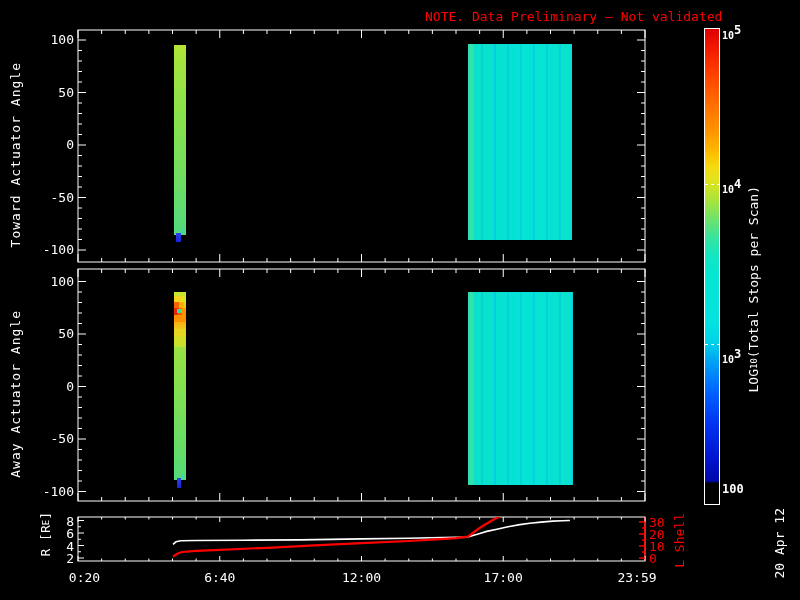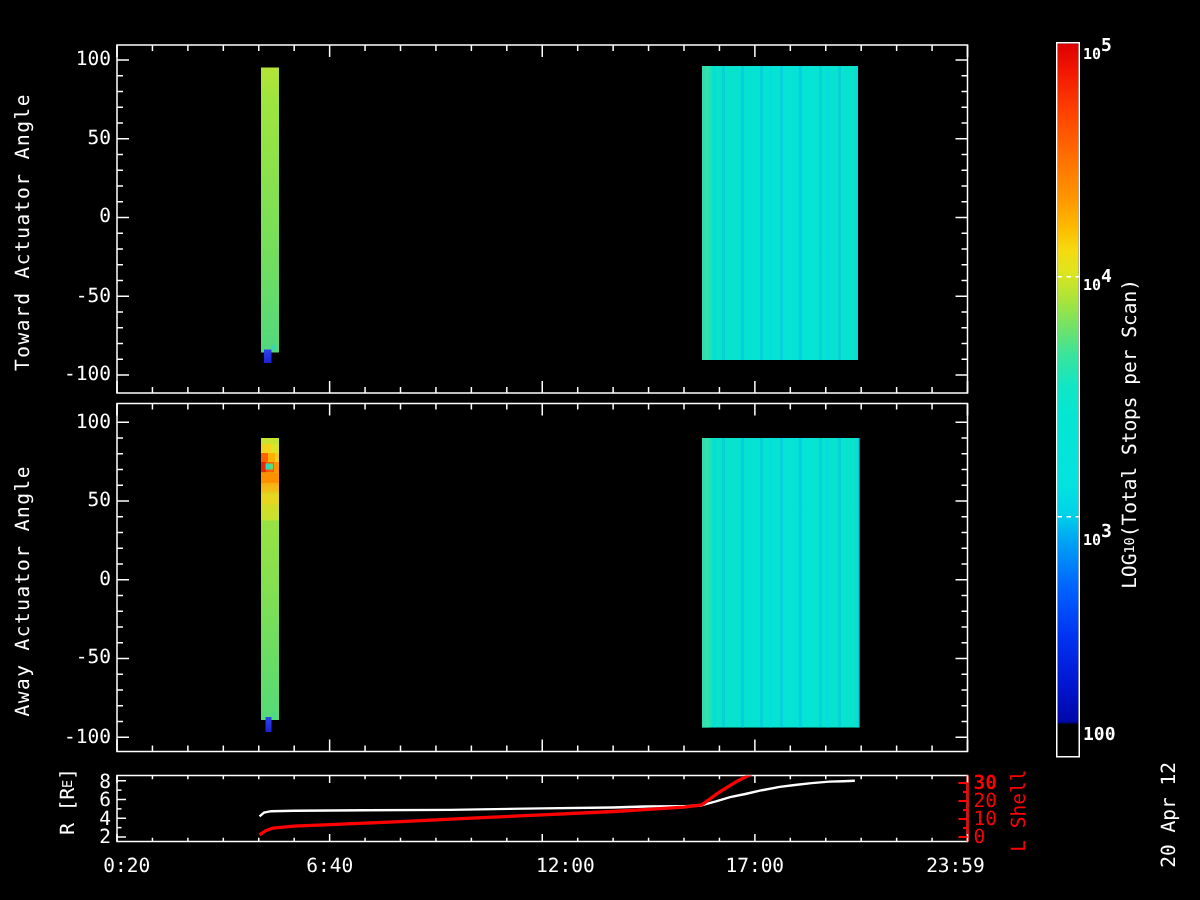--- a/index.html
+++ b/index.html
@@ -44,20 +44,21 @@
       linear-gradient(90deg,rgba(80,228,150,0.6) 0 4px,rgba(80,228,150,0) 7px),
       repeating-linear-gradient(90deg,rgba(0,150,235,0.22) 0 2px,rgba(0,150,235,0) 2px 13px),
       repeating-linear-gradient(90deg,rgba(0,0,0,0) 0 7px,rgba(0,210,245,0.28) 7px 9px,rgba(0,0,0,0) 9px 19px),
       linear-gradient(90deg,#0ce2c6 0%,#06e2d2 30%,#04e4d6 60%,#0ae2cc 100%);}
 </style>
 </head>
 <body>
 
 <div class="stage">
 
+  <div class="txt red" style="left:425px;top:9px;">NOTE. Data Preliminary — Not validated</div>
 
   <div id="p1" class="panel" style="left:78px;top:30px;width:567px;height:232px;">
       <div class="region r-stripe_green_1" style="left: 95.9px; top: 15px; width: 12px; height: 189.9px;"></div>
       <div class="region r-blue_tail" style="left: 98px; top: 202.7px; width: 4.5px; height: 9.4px;"></div>
       <div class="region r-cyan_dot" style="left: 103px; top: 199.5px; width: 2.1px; height: 3.2px;"></div>
       <div class="region r-yellow_dot" style="left: 437.1px; top: 127.1px; width: 2.8px; height: 2.1px;"></div>
       <div class="region r-cyan_block" style="left: 390px; top: 14.2px; width: 103.7px; height: 195.8px;"></div>
     </div>
   <div id="p2" class="panel" style="left:78px;top:269px;width:567px;height:232px;">
       <div class="region r-stripe_green_2" style="left: 95.9px; top: 23px; width: 12px; height: 188px;"></div>
@@ -354,26 +355,26 @@
     <div class="tick-label" style="left: 34px; top: 242px; width: 40px;">-100</div>
     <div class="tick-label" style="left: 34px; top: 273.5px; width: 40px;">100</div>
     <div class="tick-label" style="left: 34px; top: 326px; width: 40px;">50</div>
     <div class="tick-label" style="left: 34px; top: 378.5px; width: 40px;">0</div>
     <div class="tick-label" style="left: 34px; top: 431px; width: 40px;">-50</div>
     <div class="tick-label" style="left: 34px; top: 483.5px; width: 40px;">-100</div>
     <div class="tick-label" style="left: 34px; top: 513.5px; width: 40px;">8</div>
     <div class="tick-label" style="left: 34px; top: 526px; width: 40px;">6</div>
     <div class="tick-label" style="left: 34px; top: 538.5px; width: 40px;">4</div>
     <div class="tick-label" style="left: 34px; top: 551px; width: 40px;">2</div>
-    <div class="tick-label red" style="left: 649px; top: 515px; text-align: left; font-weight: bold;">30</div>
+    <div class="tick-label red" style="left: 649px; top: 515px; text-align: left;">30</div>
     <div class="tick-label red" style="left: 649px; top: 527px; text-align: left;">20</div>
     <div class="tick-label red" style="left: 649px; top: 539px; text-align: left;">10</div>
     <div class="tick-label red" style="left: 649px; top: 551px; text-align: left;">0</div>
     <div class="xlab" style="left: 49.5px; top: 570px; width: 70px;">0:20</div>
     <div class="xlab" style="left: 184.8px; top: 570px; width: 70px;">6:40</div>
-    <div class="xlab" style="left: 326.5px; top: 570px; width: 70px; text-align: right;">12:00</div>
+    <div class="xlab" style="left: 326.5px; top: 570px; width: 70px;">12:00</div>
     <div class="xlab" style="left: 468.2px; top: 570px; width: 70px;">17:00</div>
     <div class="xlab" style="left: 602px; top: 570px; width: 70px;">23:59</div>
     <div class="cbtick" style="top: 24px;"><span class="b10">10</span><sup>5</sup></div>
     <div class="cbtick" style="top: 178px;"><span class="b10">10</span><sup>4</sup></div>
     <div class="cbtick" style="top: 338px; margin-top: 10px;"><span class="b10">10</span><sup>3</sup></div>
     <div class="cbtick" style="top: 483px;"><span>100</span></div>
   </div>
 
 </body></html>

